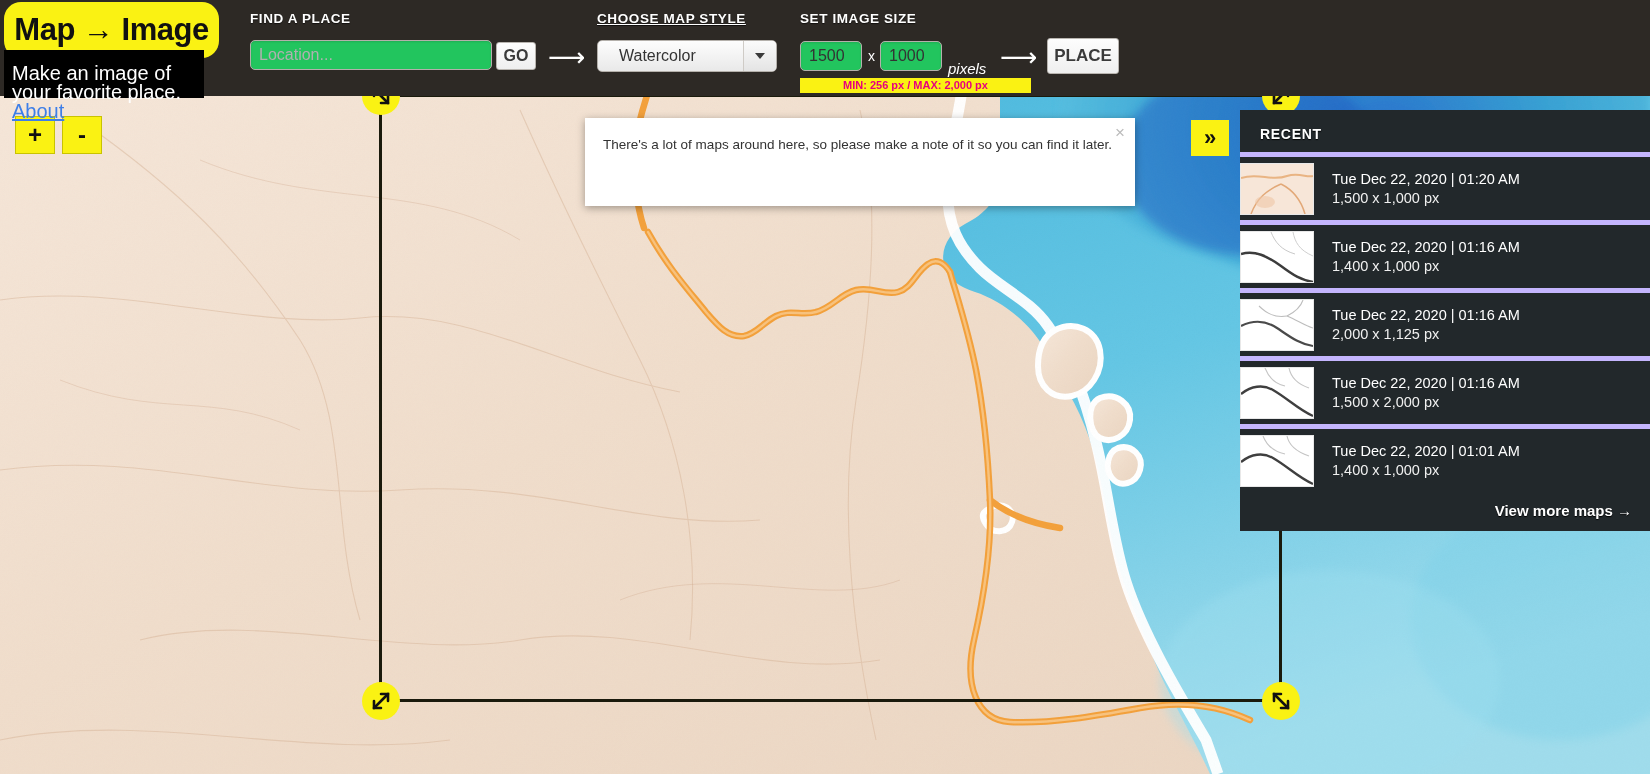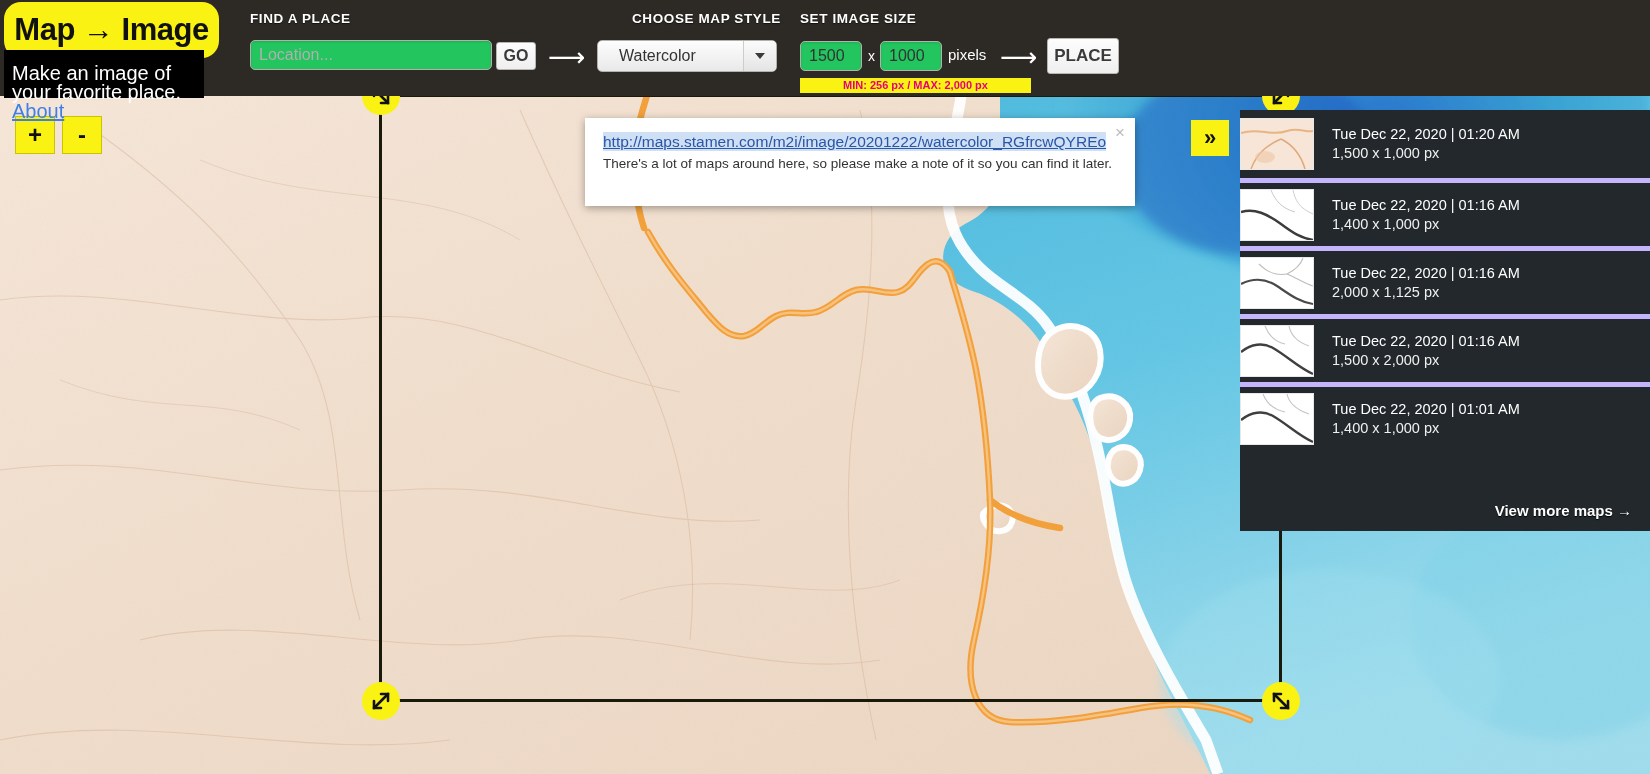--- a/index.html
+++ b/index.html
@@ -287,53 +287,53 @@
 <div id="toolbar">
   <div id="logo">
     <span class="lg">Map → Image</span>
   </div>
   <div id="tagline">
     <span>Make an image of your favorite place.</span>
     <a href="#">About</a>
   </div>
 
   <div class="group-label" style="left:250px;">FIND A PLACE</div>
-  <div class="group-label" style="left:632px;">CHOOSE MAP STYLE</div>
+  <div class="group-label" style="left:597px;text-decoration:underline;">CHOOSE MAP STYLE</div>
   <div class="group-label" style="left:800px;">SET IMAGE SIZE</div>
 
   <input class="txtinput" id="location-input" style="position: absolute; left: 250px; top: 40px; width: 242px;" placeholder="Location...">
   <button class="btn" style="position:absolute;left:496px;top:42px;width:40px;height:28px;">GO</button>
   <span class="arrow" style="left:548px;top:44px;">⟶</span>
 
   <div id="style-select">
     <span>Watercolor</span>
     <span class="caret">
         <i></i>
       </span>
   </div>
 
   <input class="txtinput" style="position: absolute; left: 800px; top: 41px; width: 62px; text-align: left;" value="1500">
   <span style="position:absolute;left:868px;top:48px;color:#fff;font-size:14px;">x</span>
   <input class="txtinput" style="position: absolute; left: 880px; top: 41px; width: 62px; text-align: left;" value="1000">
-  <span style="position:absolute;left:948px;top:46px;color:#fff;font-size:15px;">pixels</span>
+  <span style="position:absolute;left:948px;top:60px;color:#fff;font-size:15px;font-style:italic;">pixels</span>
   <span class="arrow" style="left:1000px;top:44px;">⟶</span>
   <div id="minmax">MIN: 256 px / MAX: 2,000 px</div>
 
   <button class="btn" style="position:absolute;left:1047px;top:38px;width:72px;height:36px;font-size:17px;">PLACE</button>
 </div>
 
 <div id="url-popup">
   <span id="popup-close">×</span>
-  <a class="urlline" href="#">http://maps.stamen.com/m2i/image/20201222/watercolor_RGfrcwQYREo</a>
   <div class="note">There's a lot of maps around here, so please make a note of it so you can find it later.</div>
 </div>
 
 <div id="chevron-btn">»</div>
 
 <div id="recent">
+  <div id="recent-title">RECENT</div>
 
   <div class="recent-row">
     <div class="thumb">
       <svg width="72" height="50" viewBox="0 0 72 50">
         <rect width="72" height="50" fill="#f7e6d8"></rect>
         <path d="M0 14 C18 8 30 18 46 12 C58 8 66 14 72 12" stroke="#e9b483" stroke-width="2" fill="none"></path>
         <path d="M10 50 C16 34 26 26 40 20" stroke="#e2a877" stroke-width="1.5" fill="none"></path>
         <path d="M40 20 C52 26 60 36 64 50" stroke="#e2a877" stroke-width="1.5" fill="none"></path>
         <ellipse cx="24" cy="38" rx="10" ry="6" fill="#efc7a6" opacity=".6"></ellipse>
       </svg>

